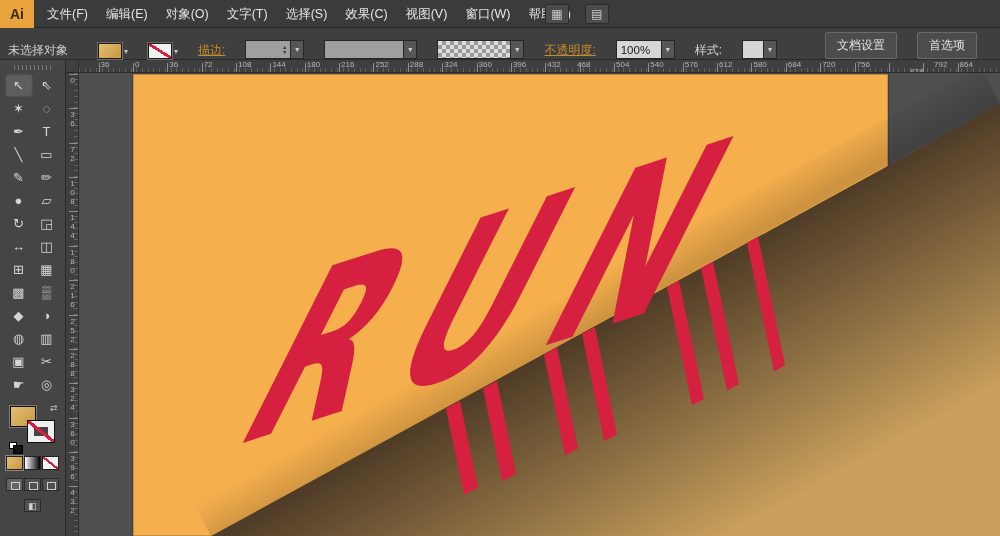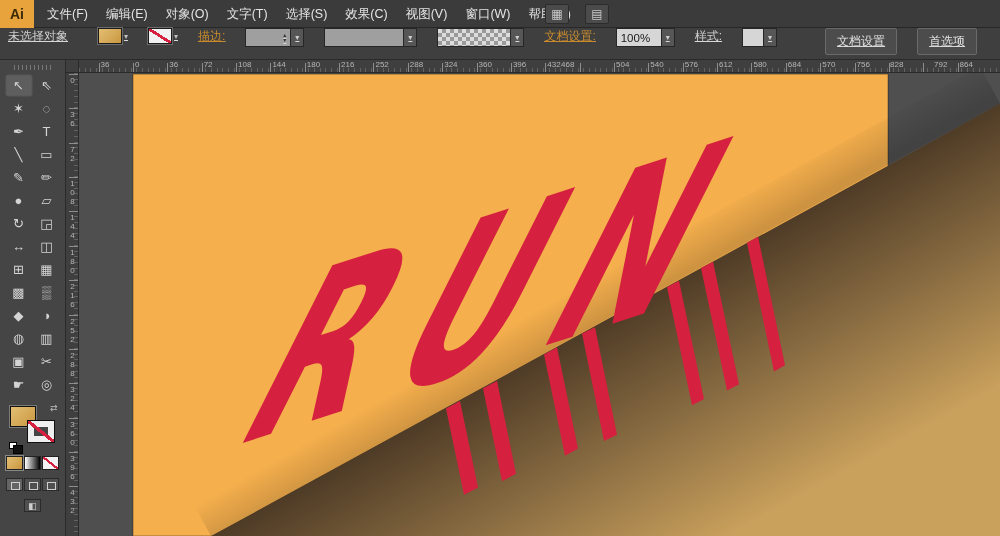--- a/index.html
+++ b/index.html
@@ -10,21 +10,21 @@
 
 
 .menubar { height:28px; background:#3b3b3b; border-bottom:1px solid #272727; display:flex; align-items:center; position:relative; }
 .logo { width:34px; height:28px; background:#e8a33c; color:#3a2a06; font-weight:bold; font-size:14px; display:flex; align-items:center; justify-content:center; }
 .menu-list { display:flex; margin-left:4px;justify-content:center; }
 .menu-item { padding:0 9px; font-size:12.5px; color:#e4e4e4; line-height:28px; cursor:default; }
 .mb-icons { position:absolute; left:545px; top:4px; display:flex; gap:16px; }
 .mb-icon { width:24px; height:20px; background:#4b4b4b; border:1px solid #2c2c2c; border-radius:2px; color:#c9c9c9; font-size:12px; display:flex; align-items:center; justify-content:center; }
 
 
-.controlbar { height:32px; background:#3f3f3f; border-bottom:1px solid #2a2a2a; display:flex; align-items:flex-start; padding:0 8px; gap:20px; font-size:12px;text-decoration:underline; }
+.controlbar { height:32px; background:#3f3f3f; border-bottom:1px solid #2a2a2a; display:flex; align-items:flex-end; padding:0 8px; gap:20px; font-size:12px; }
 .status-label { color:#cfcfcf; margin-right:10px; white-space:nowrap; }
 .cb-swatch { width:24px; height:16px; border:1px solid #1c1c1c; box-shadow:0 0 0 1px #6b6b6b; position:relative; }
 .cb-swatch.fill { background:linear-gradient(135deg,#e3bf74,var(--gold,#c9973f)); }
 .cb-swatch.stroke { background:#f2f2f2; }
 .redslash { position:absolute; inset:0; background:linear-gradient(to top right,transparent 44%,#d6203f 44%,#d6203f 56%,transparent 56%); }
 .swgroup { display:flex; align-items:center; gap:2px; }
 .caret { font-size:8px; color:#bfbfbf; }
 .caret::after { content:"▾"; }
 .link { color:var(--link,#c98b2d); text-decoration:underline; white-space:nowrap; }
 .plain-label { color:#cfcfcf; white-space:nowrap; }
@@ -147,21 +147,21 @@
       <span class="dd"></span>
     </span>
     <span class="select">
       <span class="cb-field gray" style="width:80px;"></span>
       <span class="dd"></span>
     </span>
     <span class="select">
       <span class="cb-field checker" style="width:74px;"></span>
       <span class="dd"></span>
     </span>
-    <span class="link">文档设置:</span>
+    <span class="link">不透明度:</span>
     <span class="select">
       <span class="cb-field" style="width:46px;">100%</span>
       <span class="dd"></span>
     </span>
     <span class="plain-label">样式:</span>
     <span class="select">
       <span class="cb-field" style="width:22px;"></span>
       <span class="dd"></span>
     </span>
     <span class="vsep"></span>
@@ -308,41 +308,41 @@
             <div class="hnum" style="left: 330.84px;">288</div>
             <div class="htick" style="left: 363.2px;"></div>
             <div class="hnum" style="left: 365.2px;">324</div>
             <div class="htick" style="left: 397.56px;"></div>
             <div class="hnum" style="left: 399.56px;">360</div>
             <div class="htick" style="left: 431.92px;"></div>
             <div class="hnum" style="left: 433.92px;">396</div>
             <div class="htick" style="left: 466.28px;"></div>
             <div class="hnum" style="left: 468.28px;">432</div>
             <div class="htick" style="left: 500.64px;"></div>
-            <div class="hnum" style="left: 482px;">468</div>
+            <div class="hnum" style="left: 498px;">468</div>
             <div class="htick" style="left: 535px;"></div>
             <div class="hnum" style="left: 537px;">504</div>
             <div class="htick" style="left: 569.36px;"></div>
             <div class="hnum" style="left: 571.36px;">540</div>
             <div class="htick" style="left: 603.72px;"></div>
             <div class="hnum" style="left: 605.72px;">576</div>
             <div class="htick" style="left: 638.08px;"></div>
             <div class="hnum" style="left: 640.08px;">612</div>
             <div class="htick" style="left: 672.44px;"></div>
             <div class="hnum" style="left: 674.44px;">580</div>
             <div class="htick" style="left: 706.8px;"></div>
             <div class="hnum" style="left: 708.8px;">684</div>
             <div class="htick" style="left: 741.16px;"></div>
-            <div class="hnum" style="left: 743.16px;">570</div>
+            <div class="hnum" style="left: 743.16px;">720</div>
             <div class="htick" style="left: 775.52px;"></div>
             <div class="hnum" style="left: 777.52px;">756</div>
             <div class="htick" style="left: 809.88px;"></div>
             <div class="hnum" style="left: 827px; margin-left: 28px;">792</div>
             <div class="htick" style="left: 844.24px;"></div>
-            <div class="hnum" style="left: 811px;">828</div>
+            <div class="hnum" style="left: 831px; margin-top: 7px;">828</div>
             <div class="htick" style="left: 878.6px;"></div>
             <div class="hnum" style="left: 880.6px;">864</div>
           </div>
       </div>
 
       <div class="canvasrow">
         <div class="vruler">
             <div class="vtick" style="top: 1px;"></div>
             <div class="vnum" style="top: 3px;">0</div>
             <div class="vtick" style="top: 35.36px;"></div>

